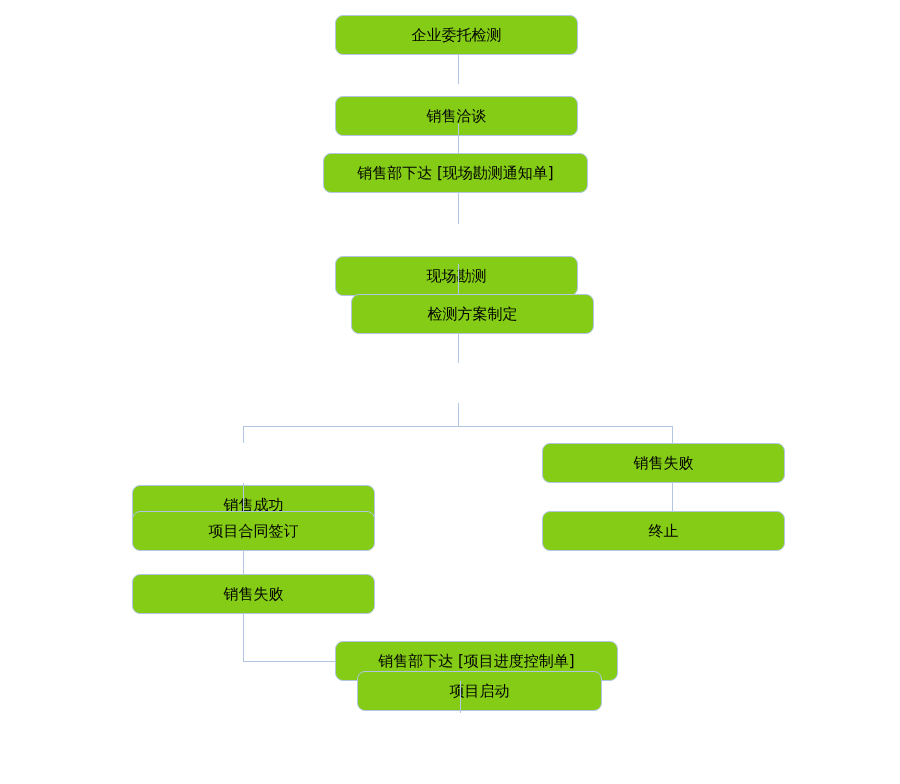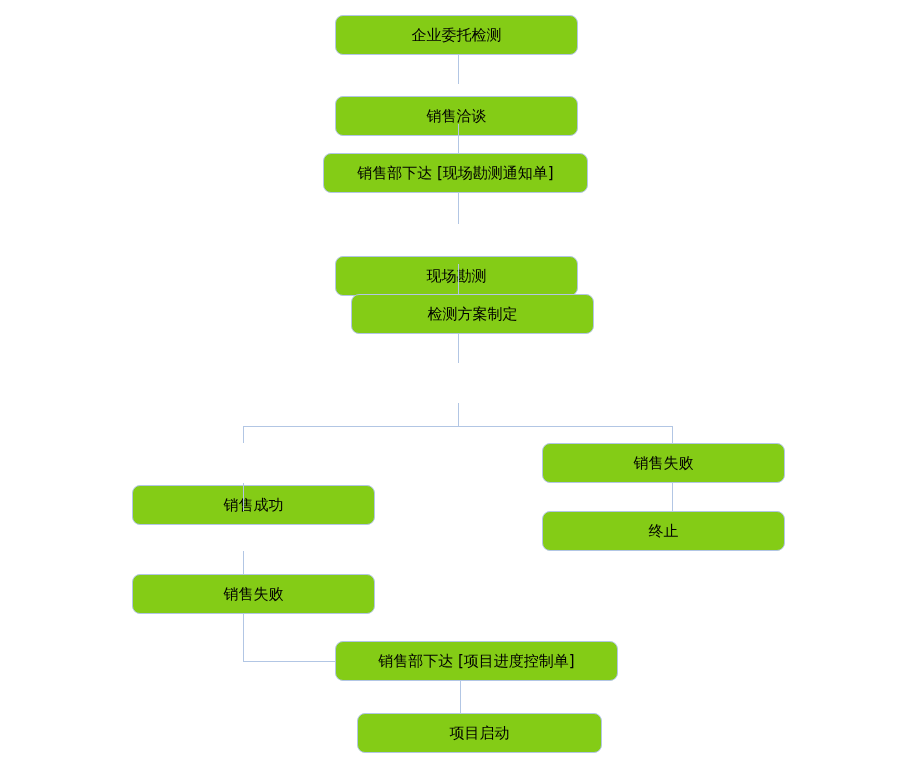--- a/index.html
+++ b/index.html
@@ -37,27 +37,28 @@
 
 <div class="canvas">
 
   <div class="node" style="left:335px; top:15px;  width:243px;">企业委托检测</div>
   <div class="node" style="left:335px; top:84px;  width:243px;margin-top:12px;">销售洽谈</div>
   <div class="node" style="left:323px; top:153px; width:265px;">销售部下达 [现场勘测通知单]</div>
   <div class="node" style="left:335px; top:236px; width:243px;margin-top:20px;">现场勘测</div>
   <div class="node" style="left:335px; top:294px; width:243px;margin-left:16px;">检测方案制定</div>
 
   <div class="node" style="left:132px; top:465px; width:243px;margin-top:20px;">销售成功</div>
+  <div class="node" style="left:132px; top:511px; width:243px;">项目合同签订</div>
   <div class="node" style="left:132px; top:574px; width:243px;">销售失败</div>
 
   <div class="node" style="left:542px; top:443px; width:243px;">销售失败</div>
   <div class="node" style="left:542px; top:511px; width:243px;font-family:Liberation Mono, monospace;">终止</div>
 
   <div class="node" style="left:335px; top:641px; width:283px;">销售部下达 [项目进度控制单]</div>
-  <div class="node" style="left:357px; top:713px; width:245px;">项目启动</div>
+  <div class="node" style="left:357px; top:671px; width:245px;">项目启动</div>
 
   <div class="line v" style="left:458px; top:55px;  height:29px;"></div>
   <div class="line v" style="left:458px; top:124px; height:29px;"></div>
   <div class="line v" style="left:458px; top:193px; height:31px;"></div>
   <div class="line v" style="left:458px; top:264px; height:30px;"></div>
   <div class="line v" style="left:458px; top:334px; height:29px;"></div>
   <div class="line v" style="left:458px; top:403px; height:23px;"></div>
 
   <div class="line h" style="left:243px; top:426px; width:429px;"></div>
   <div class="line v" style="left:243px; top:426px; height:17px;"></div>

